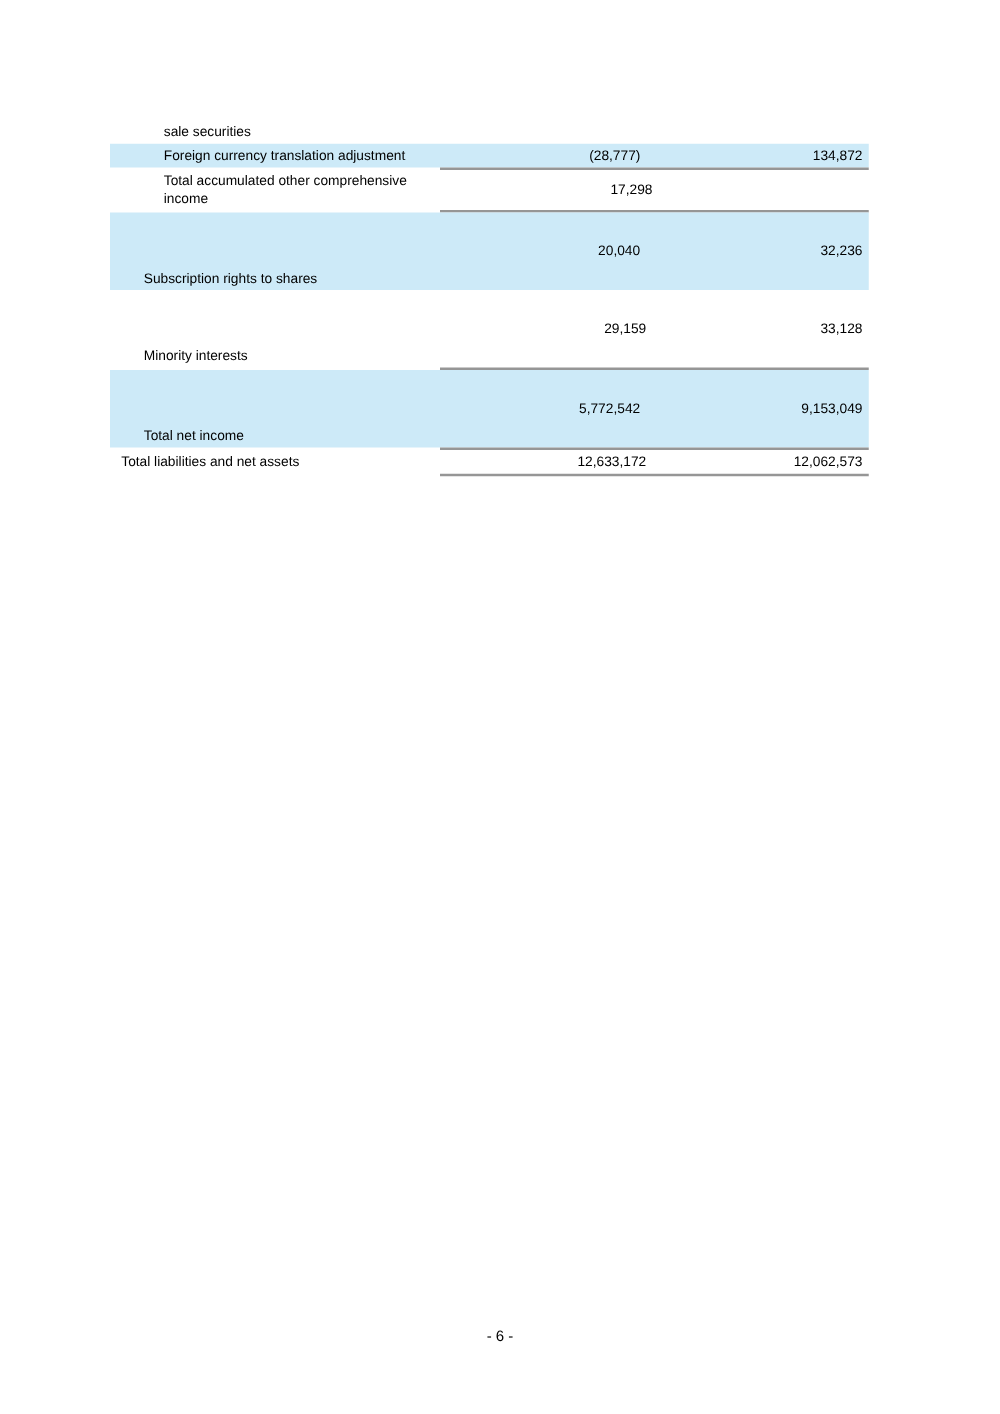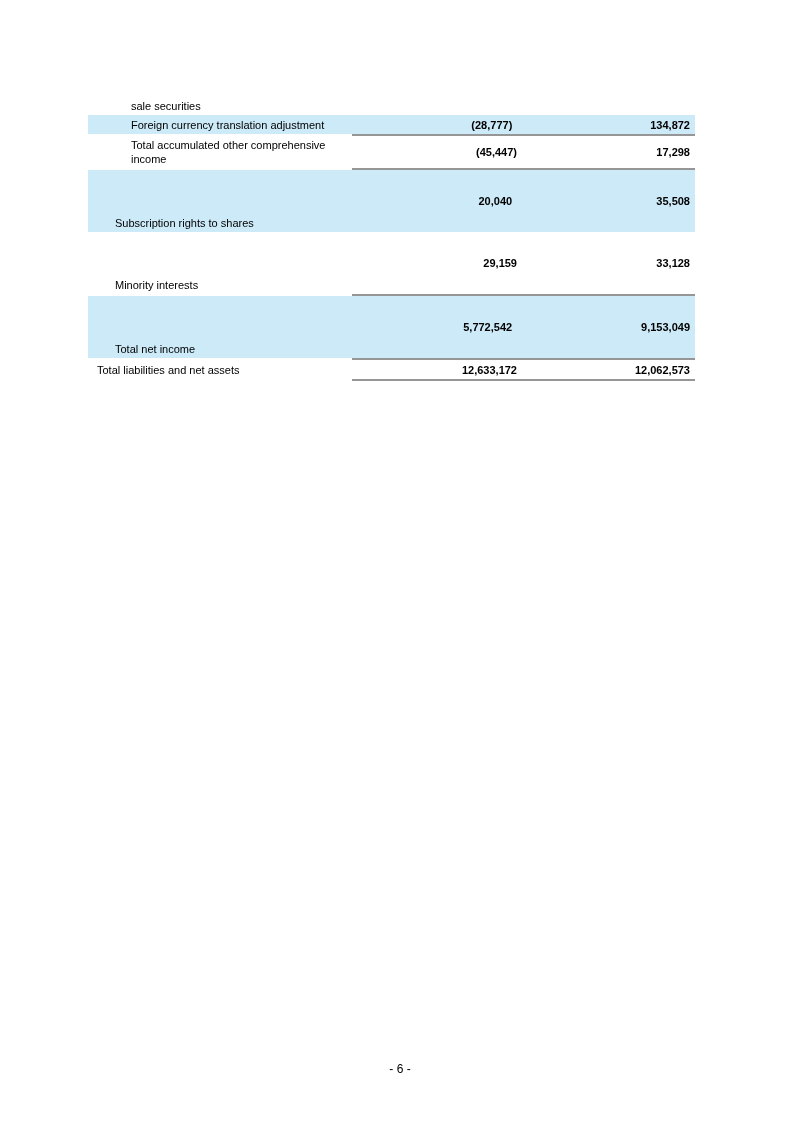--- a/index.html
+++ b/index.html
@@ -28,21 +28,21 @@
     display: flex;
     align-items: center;
     font-size: 11px;
     line-height: 14px;
     box-sizing: border-box;
   }
   .cell.label { width: 264px; padding-top: 2px; padding-bottom: 2px; }
   .cell.label.ind-0 { padding-left: 9px; }
   .cell.label.ind-1 { padding-left: 27px; margin-top: 44px; }
   .cell.label.ind-2 { padding-left: 43px; }
-  .cell.val { justify-content: flex-end; text-align: center; font-weight: bold; }
+  .cell.val { justify-content: flex-end; text-align: center; }
   .cell.val.c1 { width: 168px; padding-right: 3px; }
   .cell.val.c2 { width: 175px; padding-right: 5px; }
   .rule {
     height: 2px;
     margin-left: 264px;
     width: 343px;
     background: var(--rule, #969696);
   }
   .footer {
     position: absolute;
@@ -66,28 +66,27 @@
         <div class="cell val c2"></div>
       </div>
       <div class="row hl">
         <div class="cell label ind-2">Foreign currency translation adjustment</div>
         <div class="cell val c1">(28,777)</div>
         <div class="cell val c2">134,872</div>
       </div>
       <div class="rule"></div>
       <div class="row">
         <div class="cell label ind-2">Total accumulated other comprehensive income</div>
-        <div class="cell val c1">(45,447)</div>
         <div class="cell val c2">17,298</div>
       </div>
       <div class="rule"></div>
       <div class="row hl">
         <div class="cell label ind-1">Subscription rights to shares</div>
         <div class="cell val c1">20,040</div>
-        <div class="cell val c2">35,508</div>
+        <div class="cell val c2">32,236</div>
       </div>
       <div class="row">
         <div class="cell label ind-1">Minority interests</div>
         <div class="cell val c1">29,159</div>
         <div class="cell val c2">33,128</div>
       </div>
       <div class="rule"></div>
       <div class="row hl">
         <div class="cell label ind-1">Total net income</div>
         <div class="cell val c1">5,772,542</div>

